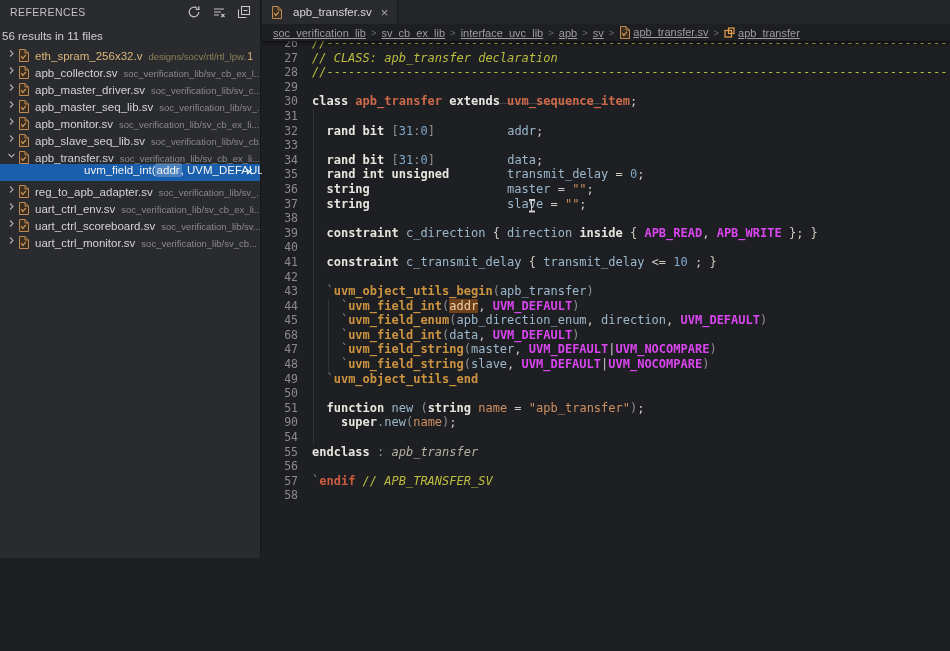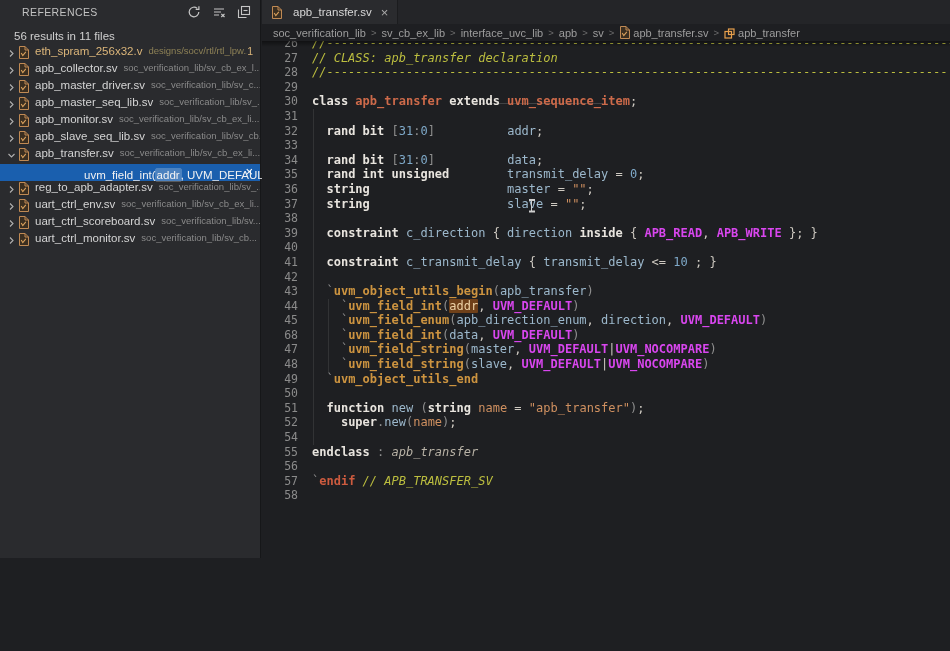--- a/index.html
+++ b/index.html
@@ -2,50 +2,50 @@
 <html><head>
 <meta charset="utf-8">
 <style>
   html,body{margin:0;padding:0;background:#1e1f22;}
   body{width:950px;height:651px;position:relative;overflow:hidden;
        font-family:"Liberation Sans",sans-serif;-webkit-font-smoothing:antialiased;}
   #app{position:absolute;inset:0;}
 
   
   #sidebar{position:absolute;left:0;top:0;width:261px;height:558px;background:#2a2b2e;
-           border-right:1px solid #161719;box-sizing:border-box;padding-left:12px;}
+           border-right:1px solid #161719;box-sizing:border-box;}
   .panel-header{height:24px;display:flex;align-items:center;padding:0 8px 0 10px;}
   .panel-title{font-size:10.5px;color:#c2c2c2;letter-spacing:.4px;}
   .panel-icons{margin-left:auto;display:flex;gap:9px;align-items:center;}
   .panel-icons .icon-btn{width:16px;height:16px;display:flex;align-items:center;justify-content:center;cursor:pointer;}
   .summary{margin:4px 0 0 2px;font-size:11.5px;color:#d0d0d0;height:17px;line-height:17px;}
   #file-list{position:absolute;left:0;top:45px;right:0;}
-  .file-row{height:17px;display:flex;align-items:flex-start;padding-left:5px;white-space:nowrap;overflow:hidden;}
+  .file-row{height:17px;display:flex;align-items:flex-end;padding-left:5px;white-space:nowrap;overflow:hidden;}
   .twisty{width:13px;height:17px;display:flex;align-items:center;justify-content:center;flex:0 0 13px;}
   .ficon{width:13px;height:14px;flex:0 0 13px;display:flex;align-items:center;margin-right:4px;}
   .fname{font-size:11.5px;color:#d4d4d4;}
   .fname.modified{color:#dcb67a;}
   .fpath{font-size:9.5px;color:#8a8a8a;margin-left:6px;overflow:hidden;flex:1 1 auto;}
   .fpath.modified{color:#8d8156;}
   .fbadge{margin-left:auto;flex:0 0 auto;padding-right:7px;font-size:10.5px;color:#dcb67a;}
-  .ref-row{height:17px;background:#1a5fae;display:flex;align-items:flex-end;position:relative;
+  .ref-row{height:17px;background:#1a5fae;display:flex;align-items:flex-start;position:relative;
            padding-left:84px;font-size:11.5px;color:#f2f2f2;white-space:nowrap;}
   .ref-row .match{background:rgba(255,255,255,.22);outline:1px solid rgba(255,255,255,.22);border-radius:1px;padding:0 1px;}
   .ref-close{position:absolute;right:7px;top:0;height:17px;line-height:16px;font-size:13px;color:#ffffff;cursor:pointer;}
 
   
   #editor{position:absolute;left:262px;top:0;right:0;bottom:0;background:#1e1f22;}
   .tabbar{position:absolute;left:0;top:0;right:0;height:24px;background:#242528;display:flex;}
   .tab{display:inline-flex;align-items:center;gap:5px;height:24px;padding:0 9px;background:#2a2b2e;
        border-right:1px solid #1b1c1e;cursor:pointer;}
   .tab-label{font-size:11.5px;color:#d8d8d8;}
   .tab-close{font-size:13px;color:#aaaaaa;margin-left:4px;line-height:1;cursor:pointer;}
   .breadcrumbs{position:absolute;left:0;top:24px;right:0;height:17px;display:flex;align-items:center;
                padding-left:11px;font-size:11px;color:#9d9d9d;background:#1e1f22;white-space:nowrap;}
-  .crumb{display:inline-flex;align-items:flex-end;gap:3px;cursor:pointer;}
+  .crumb{display:inline-flex;align-items:flex-start;gap:3px;cursor:pointer;text-decoration:underline;}
   .crumb-sep{color:#6e6e6e;font-size:9.5px;margin:0 5px;}
   .code-pane{position:absolute;left:0;top:41px;right:0;bottom:0;overflow:hidden;}
   .top-shadow{position:absolute;left:0;top:0;right:0;height:6px;z-index:6;
               background:linear-gradient(rgba(0,0,0,.45),rgba(0,0,0,0));pointer-events:none;}
   #code{position:absolute;left:0;top:-5px;right:16px;}
   .code-line{display:flex;height:14.6px;line-height:14.6px;white-space:pre;}
   .ln{width:36px;flex:0 0 36px;text-align:right;color:#8b8b8b;
       font-family:"DejaVu Sans Mono",monospace;font-size:11.5px;}
   .lc{margin-left:14px;font-family:"DejaVu Sans Mono",monospace;font-size:12px;}
   .guide{position:absolute;width:1px;background:rgba(255,255,255,.09);z-index:1;}
@@ -374,21 +374,21 @@
           <div class="code-line"><span class="ln">42</span><span class="lc"></span></div>
           <div class="code-line"><span class="ln">43</span><span class="lc"><span class="tk-pln">  </span><span class="tk-pun">`</span><span class="tk-mac">uvm_object_utils_begin</span><span class="tk-pun">(</span><span class="tk-var">apb_transfer</span><span class="tk-pun">)</span></span></div>
           <div class="code-line"><span class="ln">44</span><span class="lc"><span class="tk-pln">    </span><span class="tk-pun">`</span><span class="tk-mac">uvm_field_int</span><span class="tk-pun">(</span><span class="tk-hl">addr</span><span class="tk-pln">, </span><span class="tk-con">UVM_DEFAULT</span><span class="tk-pun">)</span></span></div>
           <div class="code-line"><span class="ln">45</span><span class="lc"><span class="tk-pln">    </span><span class="tk-pun">`</span><span class="tk-mac">uvm_field_enum</span><span class="tk-pun">(</span><span class="tk-var">apb_direction_enum</span><span class="tk-pln">, </span><span class="tk-var">direction</span><span class="tk-pln">, </span><span class="tk-con">UVM_DEFAULT</span><span class="tk-pun">)</span></span></div>
           <div class="code-line"><span class="ln">68</span><span class="lc"><span class="tk-pln">    </span><span class="tk-pun">`</span><span class="tk-mac">uvm_field_int</span><span class="tk-pun">(</span><span class="tk-var">data</span><span class="tk-pln">, </span><span class="tk-con">UVM_DEFAULT</span><span class="tk-pun">)</span></span></div>
           <div class="code-line"><span class="ln">47</span><span class="lc"><span class="tk-pln">    </span><span class="tk-pun">`</span><span class="tk-mac">uvm_field_string</span><span class="tk-pun">(</span><span class="tk-var">master</span><span class="tk-pln">, </span><span class="tk-con">UVM_DEFAULT</span><span class="tk-pln">|</span><span class="tk-con">UVM_NOCOMPARE</span><span class="tk-pun">)</span></span></div>
           <div class="code-line"><span class="ln">48</span><span class="lc"><span class="tk-pln">    </span><span class="tk-pun">`</span><span class="tk-mac">uvm_field_string</span><span class="tk-pun">(</span><span class="tk-var">slave</span><span class="tk-pln">, </span><span class="tk-con">UVM_DEFAULT</span><span class="tk-pln">|</span><span class="tk-con">UVM_NOCOMPARE</span><span class="tk-pun">)</span></span></div>
           <div class="code-line"><span class="ln">49</span><span class="lc"><span class="tk-pln">  </span><span class="tk-pun">`</span><span class="tk-mac">uvm_object_utils_end</span></span></div>
           <div class="code-line"><span class="ln">50</span><span class="lc"></span></div>
           <div class="code-line"><span class="ln">51</span><span class="lc"><span class="tk-pln">  </span><span class="tk-kw">function</span><span class="tk-pln"> </span><span class="tk-var">new</span><span class="tk-pln"> </span><span class="tk-pun">(</span><span class="tk-kw">string</span><span class="tk-pln"> </span><span class="tk-prm">name</span><span class="tk-pln"> = </span><span class="tk-str">"apb_transfer"</span><span class="tk-pun">)</span><span class="tk-pln">;</span></span></div>
-          <div class="code-line"><span class="ln">52</span><span class="lc"><span class="tk-pln">    </span><span class="tk-kw">super</span><span class="tk-pun">.</span><span class="tk-var">new</span><span class="tk-pun">(</span><span class="tk-prm">name</span><span class="tk-pun">)</span><span class="tk-pln">;</span></span></div>
+          <div class="code-line"><span class="ln">90</span><span class="lc"><span class="tk-pln">    </span><span class="tk-kw">super</span><span class="tk-pun">.</span><span class="tk-var">new</span><span class="tk-pun">(</span><span class="tk-prm">name</span><span class="tk-pun">)</span><span class="tk-pln">;</span></span></div>
           <div class="code-line"><span class="ln">54</span><span class="lc"></span></div>
           <div class="code-line"><span class="ln">55</span><span class="lc"><span class="tk-kw">endclass</span><span class="tk-pln"> </span><span class="tk-pun">:</span><span class="tk-pln"> </span><span class="tk-cls">apb_transfer</span></span></div>
           <div class="code-line"><span class="ln">56</span><span class="lc"></span></div>
           <div class="code-line"><span class="ln">57</span><span class="lc"><span class="tk-pun">`</span><span class="tk-red">endif</span><span class="tk-pln"> </span><span class="tk-cmt">// APB_TRANSFER_SV</span></span></div>
           <div class="code-line"><span class="ln">58</span><span class="lc"></span></div>
         </div>
       <div class="ibeam"></div>
     </div>
   </main>
 

